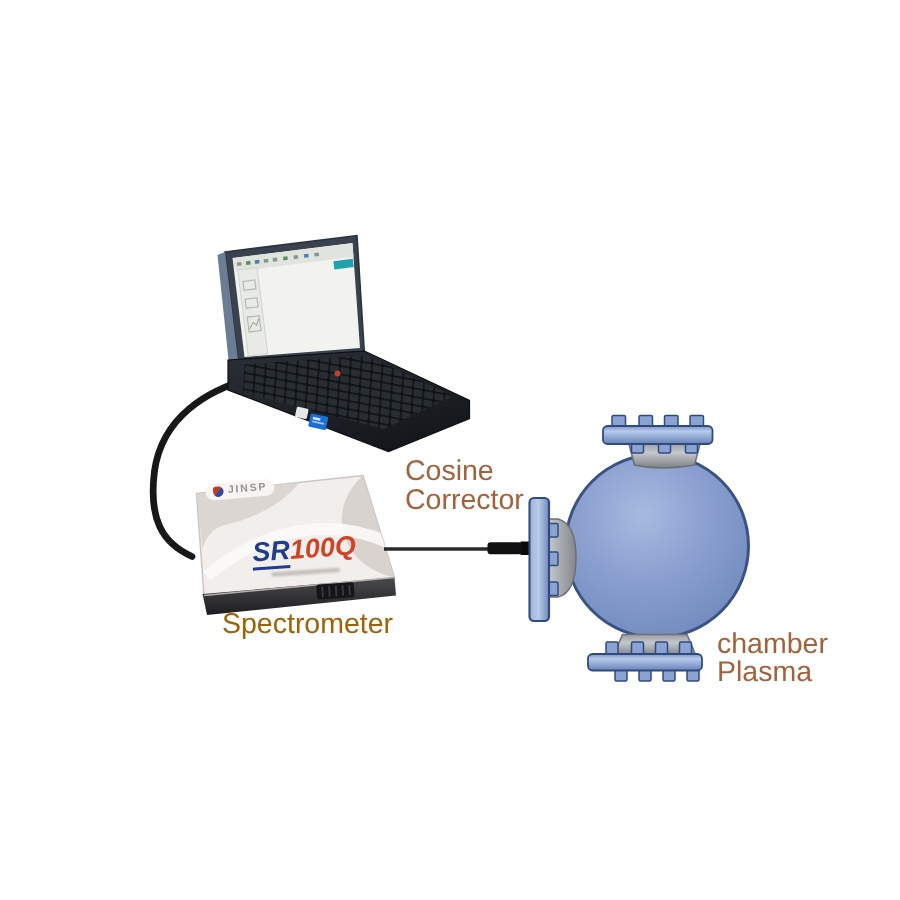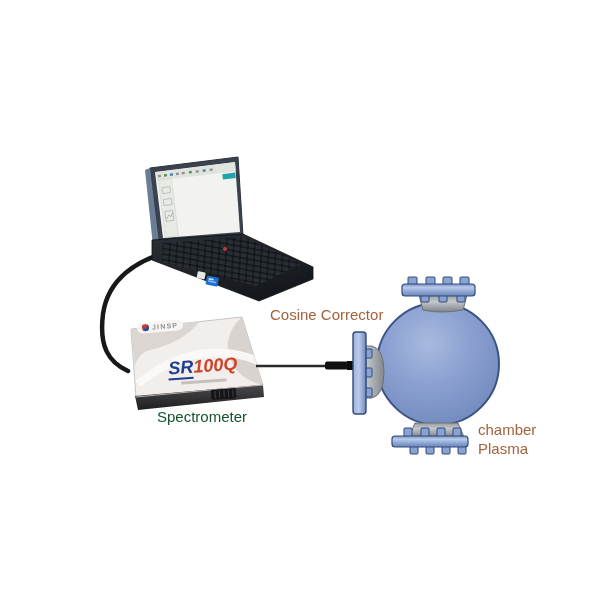--- a/index.html
+++ b/index.html
@@ -1,19 +1,19 @@
 <!DOCTYPE html>
 <html><head>
 <meta charset="utf-8">
 <style>
   html,body{margin:0;padding:0;background:#fff;}
   .stage{position:relative;width:600px;height:600px;background:#ffffff;overflow:hidden;
          font-family:"Liberation Sans",sans-serif;}
   .stage svg{position:absolute;left:0;top:0;}
-  .label{position:absolute;font-size:15px;line-height:19px;font-weight:400;}
+  .label{position:absolute;font-size:19px;line-height:19px;font-weight:400;}
   .label-cosine{left:270px;top:305px;width:120px;}
   .label-spectrometer{left:148px;top:407px;width:108px;text-align:center;}
   .label-plasma{left:478px;top:420px;width:80px;}
   .label-plasma span{display:block;}
   .model-badge{position:absolute;left:156px;top:356px;width:94px;text-align:center;
                transform:rotate(-4deg);font-style:italic;font-weight:bold;
                font-size:18px;letter-spacing:0;}
   .model-prefix{border-bottom:2.5px solid;padding-bottom:0px;}
   .model-subtext{width:46px;height:3px;margin:3px auto 0;background:#c6c0bc;
                  border-radius:2px;filter:blur(0.6px);}
@@ -180,21 +180,21 @@
       <rect x="363" y="349" width="9" height="9" rx="1" fill="#8ba3d2" stroke="#2f4b7c"></rect>
       <rect x="363" y="368" width="9" height="9" rx="1" fill="#8ba3d2" stroke="#2f4b7c"></rect>
       <rect x="363" y="388" width="9" height="9" rx="1" fill="#8ba3d2" stroke="#2f4b7c"></rect>
       <rect x="353" y="332" width="13" height="82" rx="3" fill="url(#gradBarH)" stroke="#2f4b7c" stroke-width="1.4"></rect>
     </g>
   </g>
 </svg>
 
 <div class="label label-cosine" style="color: rgb(164, 97, 60);">Cosine Corrector</div>
 
-<div class="label label-spectrometer" style="color: #14532d;">Spectrometer</div>
+<div class="label label-spectrometer" style="color: #a16207;">Spectrometer</div>
 
 <div class="label label-plasma" style="color: rgb(164, 97, 60);">
   <span>chamber</span>
   <span>Plasma</span>
 </div>
 
 <div class="model-badge">
   <span class="model-prefix" style="color: rgb(31, 61, 143); border-bottom-color: rgb(31, 61, 143);">SR</span><span class="model-suffix" style="color: rgb(207, 68, 41);">100Q</span>
   <div class="model-subtext"></div>
 </div>

